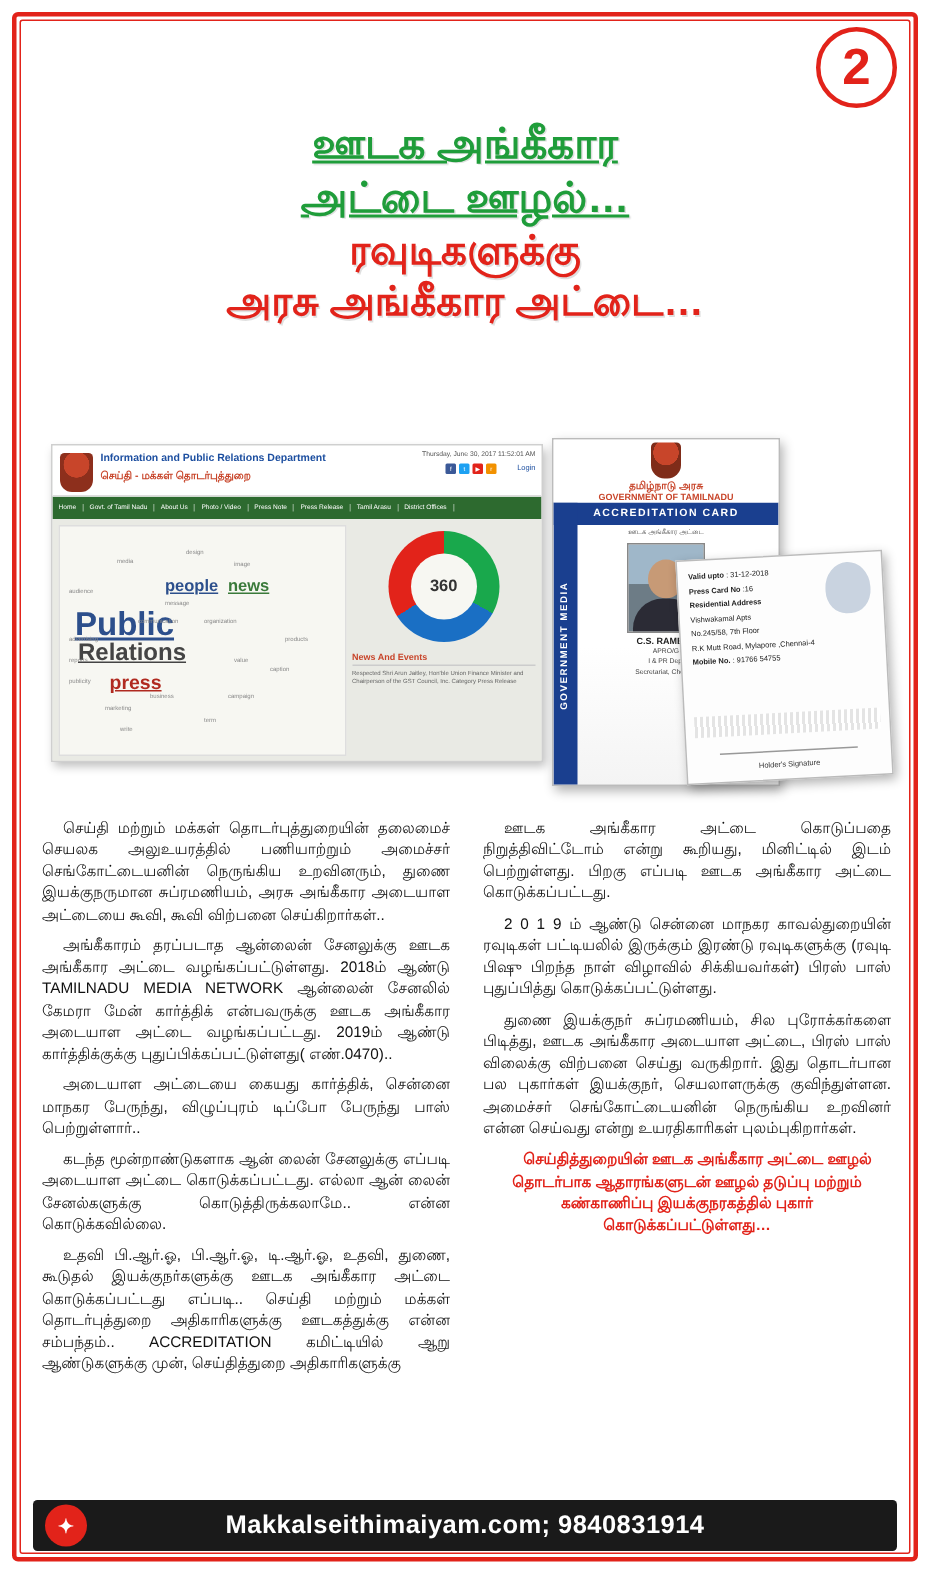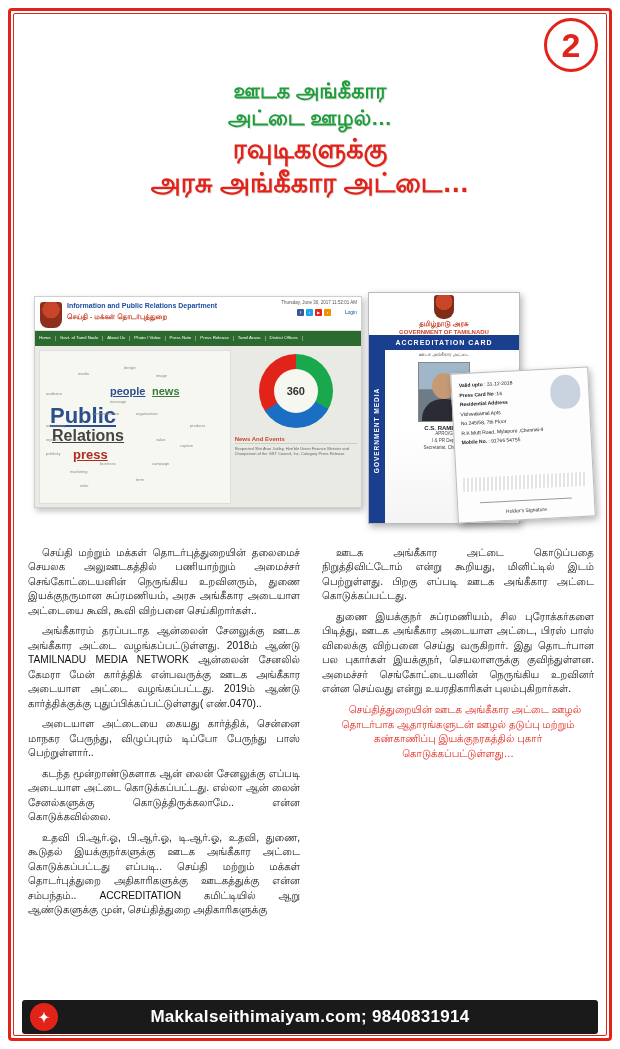--- a/index.html
+++ b/index.html
@@ -74,22 +74,23 @@
     width: 576px;
     text-align: center;
   }
   .headline div {
     font-weight: bold;
     line-height: 1.28;
     white-space: nowrap;
   }
   .hl-green {
     color: #1f9d3a;
-    font-size: 21px;
+    font-size: 28px;
     text-shadow: 1px 1px 0 rgba(0,0,0,0.12);
+    text-decoration: underline;
   }
   .hl-red {
     color: #e2231a;
     font-size: 27px;
     text-shadow: 1px 1px 0 rgba(0,0,0,0.12);
   }
 
   
   .images-band {
     position: absolute;
@@ -405,21 +406,21 @@
     font-size: 10.2px;
     line-height: 1.42;
     color: #111;
     text-align: justify;
   }
   .col.left { left: 0; }
   .col.right { left: 294px; }
   .col p { margin: 0 0 6px 0; text-indent: 14px; }
   .highlight {
     color: #e2231a;
-    font-weight: normal;
+    font-weight: bold;
     text-align: center;
     text-indent: 0;
     line-height: 1.45;
     margin-top: 10px;
   }
 
   
   .footer {
     position: absolute;
     left: 22px; top: 1000px;
@@ -560,28 +561,29 @@
       <div class="kv"><span class="b">Mobile No.</span>
         <span>: 91766 54755</span></div>
       <div class="strip"></div>
       <div class="sigline"></div>
       <div class="sig">Holder's Signature</div>
     </div>
   </div>
 
   <div class="body-wrap">
     <div class="col left">
-      <p>செய்தி மற்றும் மக்கள் தொடர்புத்துறையின் தலைமைச் செயலக அலுஊடகத்தில் பணியாற்றும் அமைச்சர் செங்கோட்டையனின் நெருங்கிய உறவினரும், துணை இயக்குநருமான சுப்ரமணியம், அரசு அங்கீகார அடையாள அட்டையை கூவி, கூவி விற்பனை செய்கிறார்கள்..</p>
+      <p>செய்தி மற்றும் மக்கள் தொடர்புத்துறையின் தலைமைச் செயலக அலுஉயரத்தில் பணியாற்றும் அமைச்சர் செங்கோட்டையனின் நெருங்கிய உறவினரும், துணை இயக்குநருமான சுப்ரமணியம், அரசு அங்கீகார அடையாள அட்டையை கூவி, கூவி விற்பனை செய்கிறார்கள்..</p>
       <p>அங்கீகாரம் தரப்படாத ஆன்லைன் சேனலுக்கு ஊடக அங்கீகார அட்டை வழங்கப்பட்டுள்ளது. 2018ம் ஆண்டு TAMILNADU MEDIA NETWORK ஆன்லைன் சேனலில் கேமரா மேன் கார்த்திக் என்பவருக்கு ஊடக அங்கீகார அடையாள அட்டை வழங்கப்பட்டது. 2019ம் ஆண்டு கார்த்திக்குக்கு புதுப்பிக்கப்பட்டுள்ளது( எண்.0470)..</p>
       <p>அடையாள அட்டையை கையது கார்த்திக், சென்னை மாநகர பேருந்து, விழுப்புரம் டிப்போ பேருந்து பாஸ் பெற்றுள்ளார்..</p>
       <p>கடந்த மூன்றாண்டுகளாக ஆன் லைன் சேனலுக்கு எப்படி அடையாள அட்டை கொடுக்கப்பட்டது. எல்லா ஆன் லைன் சேனல்களுக்கு கொடுத்திருக்கலாமே.. என்ன கொடுக்கவில்லை.</p>
       <p>உதவி பி.ஆர்.ஓ, பி.ஆர்.ஓ, டி.ஆர்.ஓ, உதவி, துணை, கூடுதல் இயக்குநர்களுக்கு ஊடக அங்கீகார அட்டை கொடுக்கப்பட்டது எப்படி.. செய்தி மற்றும் மக்கள் தொடர்புத்துறை அதிகாரிகளுக்கு ஊடகத்துக்கு என்ன சம்பந்தம்.. ACCREDITATION கமிட்டியில் ஆறு ஆண்டுகளுக்கு முன், செய்தித்துறை அதிகாரிகளுக்கு</p>
     </div>
     <div class="col right">
       <p>ஊடக அங்கீகார அட்டை கொடுப்பதை நிறுத்திவிட்டோம் என்று கூறியது, மினிட்டில் இடம் பெற்றுள்ளது. பிறகு எப்படி ஊடக அங்கீகார அட்டை கொடுக்கப்பட்டது.</p>
+      <p>2 0 1 9 ம் ஆண்டு சென்னை மாநகர காவல்துறையின் ரவுடிகள் பட்டியலில் இருக்கும் இரண்டு ரவுடிகளுக்கு (ரவுடி பிஷு பிறந்த நாள் விழாவில் சிக்கியவர்கள்) பிரஸ் பாஸ் புதுப்பித்து கொடுக்கப்பட்டுள்ளது.</p>
       <p>துணை இயக்குநர் சுப்ரமணியம், சில புரோக்கர்களை பிடித்து, ஊடக அங்கீகார அடையாள அட்டை, பிரஸ் பாஸ் விலைக்கு விற்பனை செய்து வருகிறார். இது தொடர்பான பல புகார்கள் இயக்குநர், செயலாளருக்கு குவிந்துள்ளன. அமைச்சர் செங்கோட்டையனின் நெருங்கிய உறவினர் என்ன செய்வது என்று உயரதிகாரிகள் புலம்புகிறார்கள்.</p>
       <p class="highlight">செய்தித்துறையின் ஊடக அங்கீகார அட்டை ஊழல் தொடர்பாக ஆதாரங்களுடன் ஊழல் தடுப்பு மற்றும் கண்காணிப்பு இயக்குநரகத்தில் புகார் கொடுக்கப்பட்டுள்ளது…</p>
     </div>
   </div>
 
   <div class="footer">
     <div class="footer-logo">✦</div>
     <span class="footer-text">Makkalseithimaiyam.com; 9840831914</span>
   </div>
 </div>

